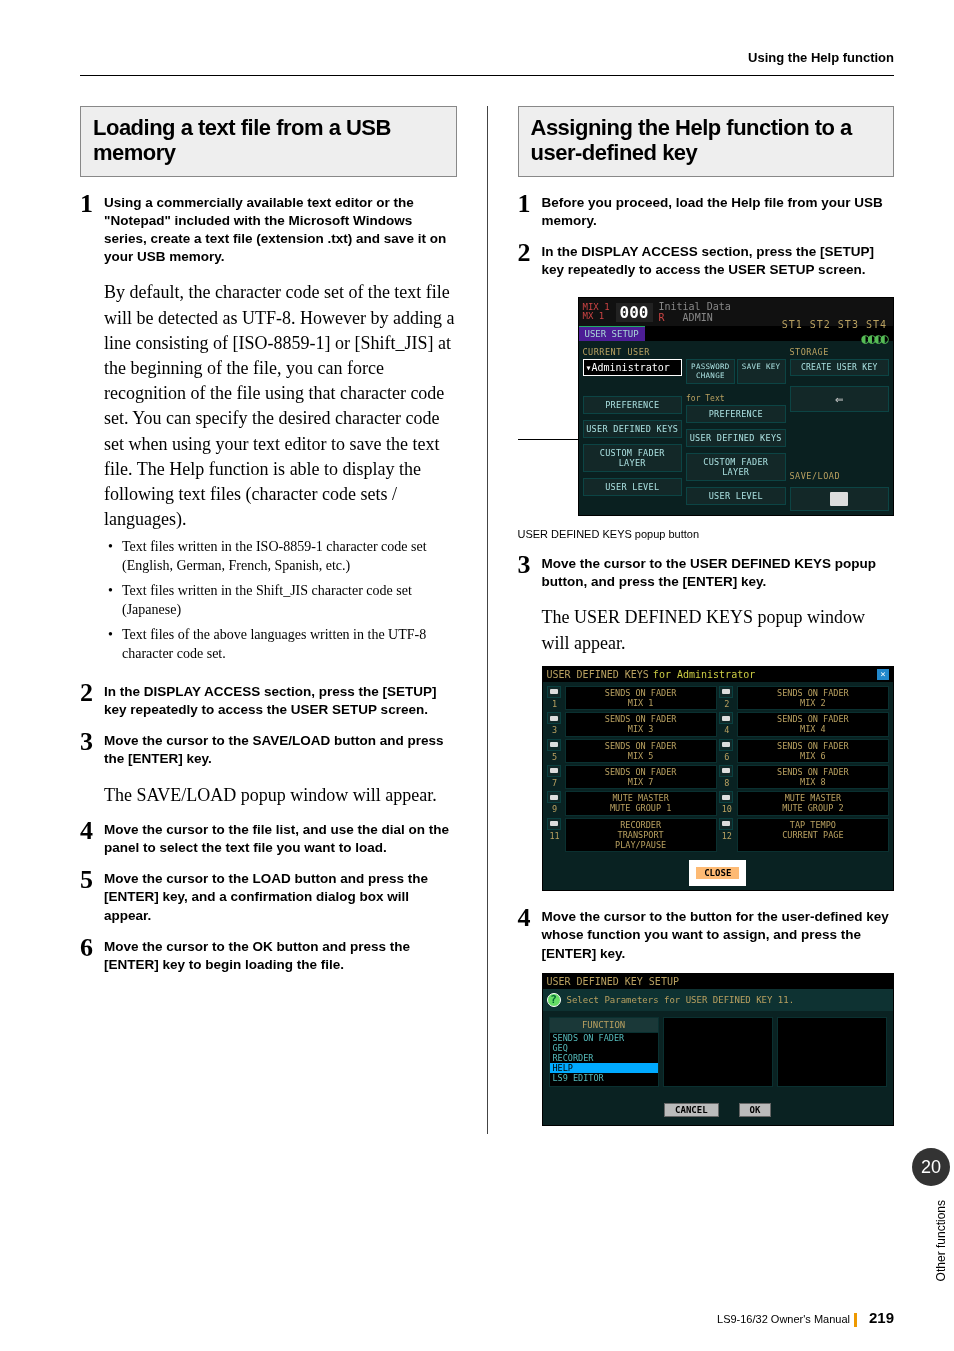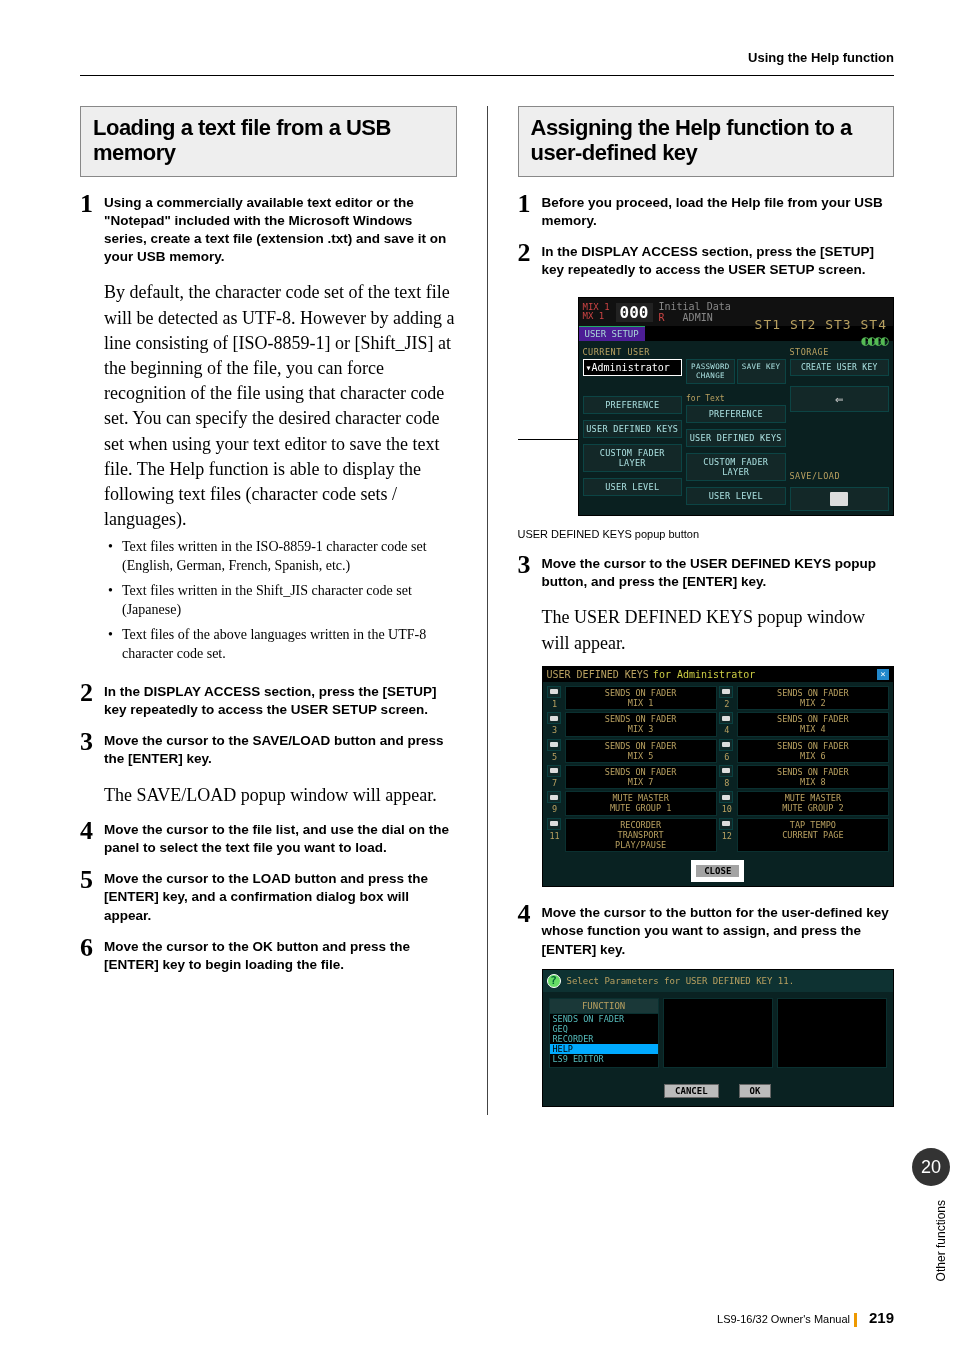--- a/index.html
+++ b/index.html
@@ -21,21 +21,21 @@
   .screenshot { border: 1px solid #000; margin: 8px 0; }
   .caption { font-family: Arial, sans-serif; font-size: 11px; margin: 4px 0 12px 0; }
   
   .ss1 { background: #000; font-family: monospace; font-size: 10px; color: #ccc; position: relative; }
   .ss1-top { display: flex; align-items: center; background: #111; height: 28px; }
   .ss1-mix { color: #c44; font-size: 9px; padding: 0 4px; line-height: 1.1; }
   .ss1-000 { background: #222; color: #fff; font-weight: bold; font-size: 16px; padding: 0 4px; margin-left: 2px; }
   .ss1-init { color: #888; font-size: 10px; margin-left: 6px; line-height: 1.1; }
   .ss1-init .sub { font-size: 10px; }
   .ss1-knobs { margin-left: auto; margin-right: 6px; text-align: right; }
-  .ss1-knobs .lbl { color: #b8a060; font-size: 13px; letter-spacing: 1px; margin-top: 40px; }
+  .ss1-knobs .lbl { color: #b8a060; font-size: 10px; letter-spacing: 1px; margin-top: 40px; }
   .ss1-knobs .kn { color: #5b5; font-size: 14px; letter-spacing: -2px; }
   .ss1-tab { background: #4c1d95; color: #aad8d8; font-size: 9px; padding: 2px 6px; display: inline-block; border-top: 1px solid #2a6; }
   .ss1-body { display: flex; padding: 4px; gap: 4px; background: #0a2020; }
   .ss1-col { flex: 1; }
   .ss1-label { color: #b8a060; font-size: 8.5px; padding: 2px 0; letter-spacing: 0.5px; }
   .ss1-btn { background: #132828; border: 1px solid #0c4444; color: #aae0e0; font-size: 8.5px; padding: 3px 2px; text-align: center; margin-bottom: 6px; letter-spacing: 0.3px; }
   .ss1-admin { background: #000; border: 1px solid #fff; color: #fff; font-size: 10px; padding: 2px; margin-bottom: 4px; }
   .ss1-smallrow { display: flex; gap: 2px; }
   .ss1-smallrow .ss1-btn { flex: 1; font-size: 7.5px; line-height: 1.1; }
   .ss1-guest { color: #b8a060; font-size: 8px; margin: 4px 0 2px 0; }
@@ -49,21 +49,21 @@
   .ss2 { background: #092222; }
   .ss2-title { background: #000; color: #b8a060; font-family: monospace; font-size: 10px; padding: 2px 4px; display: flex; }
   .ss2-title .forx { color: #cc4; margin-left: 4px; }
   .ss2-title .cls { margin-left: auto; background: #28c; color: #fff; width: 12px; text-align: center; font-size: 9px; }
   .ss2-grid { display: grid; grid-template-columns: 16px 1fr 16px 1fr; gap: 2px; padding: 4px; font-family: monospace; font-size: 8.5px; color: #b8a060; }
   .ss2-num { text-align: center; }
   .ss2-num .bx { background: #112828; border: 1px solid #0a4040; width: 14px; height: 12px; display: flex; align-items: center; justify-content: center; margin-bottom: 1px; }
   .ss2-num .bx .d { width: 8px; height: 5px; background: #ddd; border-radius: 1px; }
   .ss2-cell { background: #000; border: 1px solid #0a3030; text-align: center; line-height: 1.2; padding: 1px; }
   .ss2-close { text-align: center; padding: 4px; }
-  .ss2-close .btn { display: inline-block; background: #a3a3a3; color: #000; font-family: monospace; font-size: 9px; font-weight: bold; padding: 1px 8px; border: 5px solid #ffffff; }
+  .ss2-close .btn { display: inline-block; background: #fdba74; color: #000; font-family: monospace; font-size: 9px; font-weight: bold; padding: 1px 8px; border: 7px solid #ffffff; }
   
   .ss3 { background: #0a2222; }
   .ss3-title { background: #000; color: #b8a060; font-family: monospace; font-size: 10px; padding: 2px 4px; }
   .ss3-sub { background: #0e3232; color: #b8a060; font-family: monospace; font-size: 9px; padding: 4px; display: flex; align-items: center; gap: 6px; }
   .ss3-q { width: 14px; height: 14px; border-radius: 50%; background: #6d6; display: flex; align-items: center; justify-content: center; color: #063; font-weight: bold; font-size: 11px; border: 1px solid #fff; }
   .ss3-panels { display: flex; gap: 4px; padding: 6px; }
   .ss3-panel { flex: 1; min-height: 70px; }
   .ss3-hdr { background: #1a3838; color: #b8a060; font-family: monospace; font-size: 9px; text-align: center; padding: 2px; border: 1px solid #0a3030; }
   .ss3-list { background: #000; border: 1px solid #0a3030; border-top: none; font-family: monospace; font-size: 8.5px; color: #5bb; min-height: 54px; }
   .ss3-list div { padding: 0 3px; }
@@ -292,20 +292,21 @@
       </div>
 
       <div class="step" style="margin-top:14px;">
         <div class="step-num">4</div>
         <div class="step-body">
             <div class="step-bold">Move the cursor to the button for the user-defined key whose function you want to assign, and press the [ENTER] key.</div>
           </div>
       </div>
 
       <div class="screenshot ss3" style="margin-left:24px;">
+        <div class="ss3-title">USER DEFINED KEY SETUP</div>
         <div class="ss3-sub">
             <span class="ss3-q">?</span>
             <span>Select Parameters for USER DEFINED KEY 11.</span>
           </div>
         <div class="ss3-panels">
           <div class="ss3-panel">
             <div class="ss3-hdr">FUNCTION</div>
             <div class="ss3-list" id="ss3list">
                 <div>SENDS ON FADER</div>
                 <div>GEQ</div>

